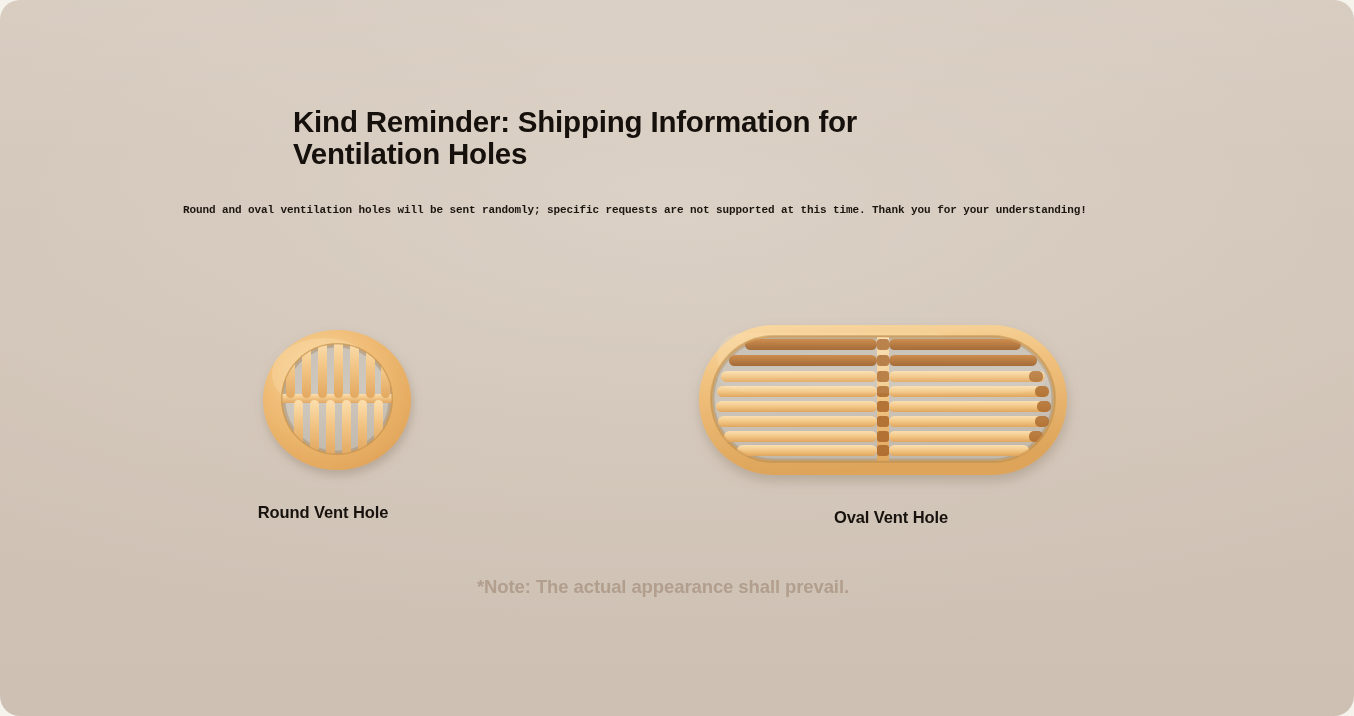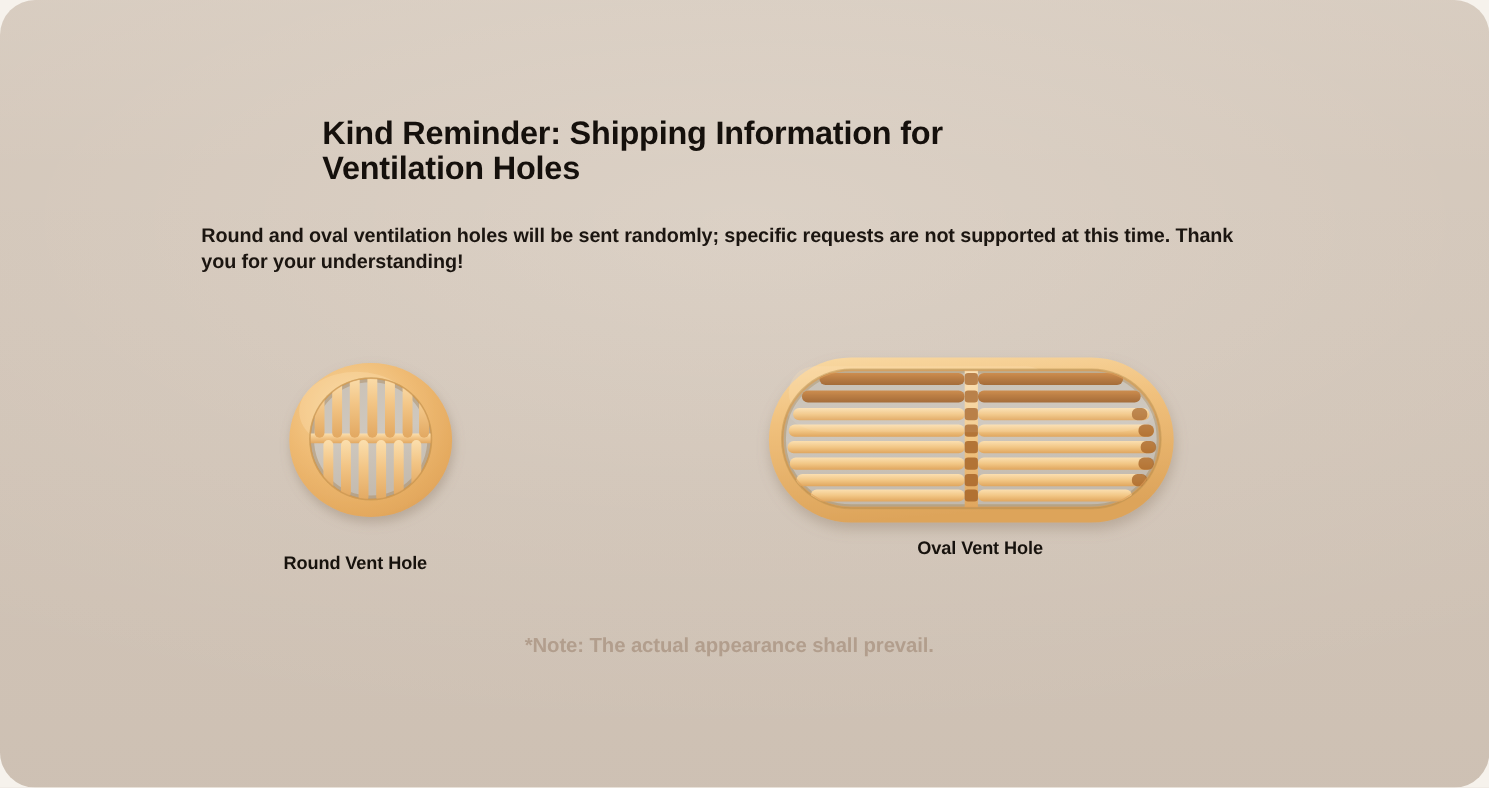--- a/index.html
+++ b/index.html
@@ -20,21 +20,21 @@
   }
 
   
   #panel {
     position: absolute;
     left: 0px;
     top: 0px;
     width: 1354px;
     height: 716px;
     background: #d2c5b8;
-    border-radius: 32px;
+    border-radius: 20px;
     overflow: hidden;
   }
 
   
   #panel::before {
     content: "";
     position: absolute;
     inset: 0;
     background:
       radial-gradient(130% 100% at 50% 28%, rgba(255,252,246,0.22) 0%, rgba(255,252,246,0.07) 38%, rgba(150,132,114,0.00) 66%),
@@ -53,25 +53,26 @@
     line-height: 1.07;
     letter-spacing: -0.2px;
     color: #15100c;
   }
 
   #subtext {
     position: absolute;
     left: 183px;
     top: 203px;
     width: 945px;
-    font-size: 18px;
+    font-size: 11px;
     font-weight: 700;
     line-height: 1.33;
     letter-spacing: -0.1px;
     color: #1b1510;
+    font-family: Liberation Mono, monospace;
   }
 
   
   #fig-round {
     position: absolute;
     left: 262px;
     top: 328px;
     width: 152px;
     height: 146px;
   }
@@ -86,21 +87,21 @@
 
   .cap {
     position: absolute;
     font-size: 16.5px;
     font-weight: 700;
     color: #17120d;
     text-align: center;
     letter-spacing: -0.1px;
   }
   #cap-round { left: 198px; top: 503px; width: 250px; }
-  #cap-oval  { left: 763px; top: 490px; width: 256px; }
+  #cap-oval  { left: 763px; top: 508px; width: 256px; }
 
   #note {
     position: absolute;
     left: 263px;
     top: 576px;
     width: 800px;
     text-align: center;
     font-size: 18.5px;
     font-weight: 700;
     letter-spacing: -0.1px;

